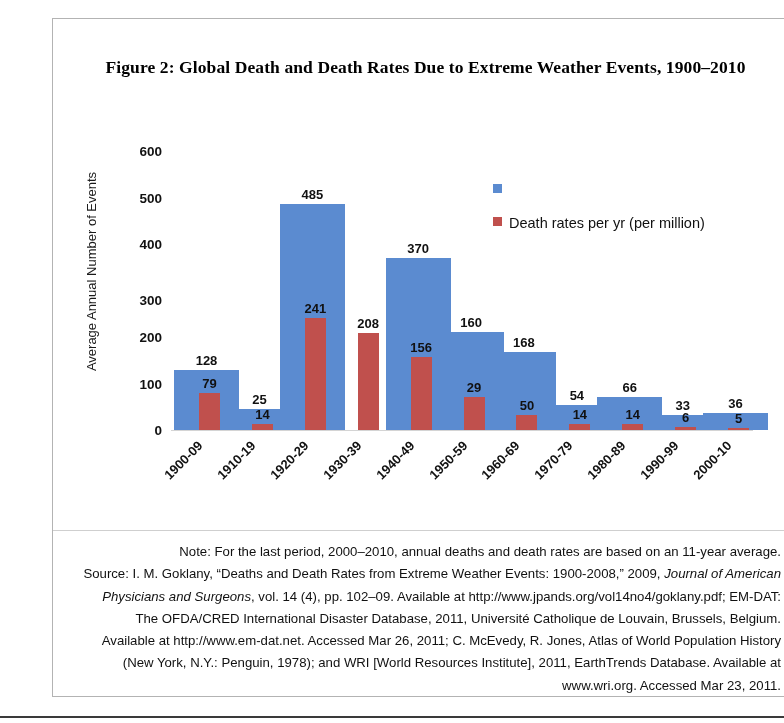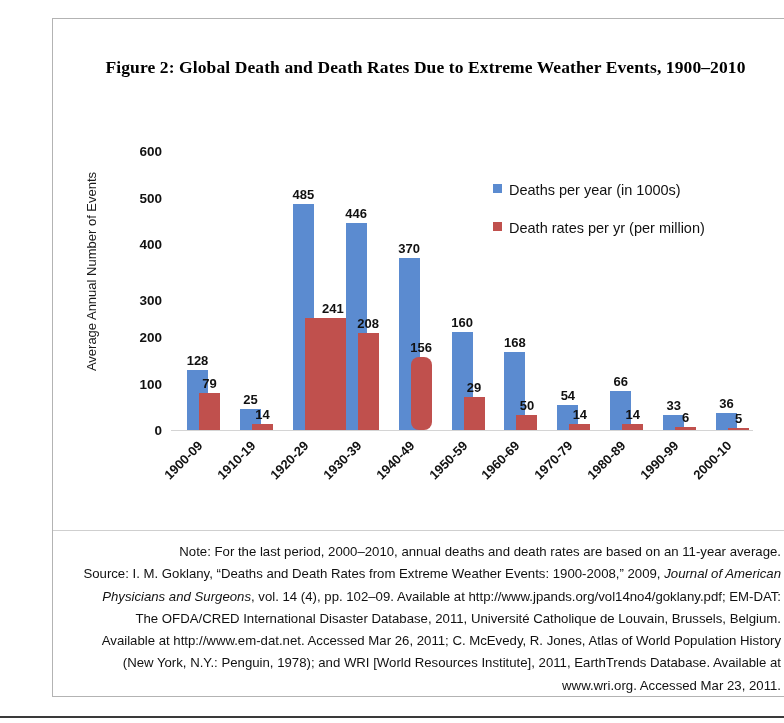--- a/index.html
+++ b/index.html
@@ -102,21 +102,21 @@
   .group {
     position: absolute;
     bottom: 0;
     height: 100%;
   }
   .bar {
     position: absolute;
     bottom: 0;
     width: 21px;
   }
-  .bar.deaths   { left: 16px;  background: #5b8bd0; }
+  .bar.deaths   { left: 3px;  background: #5b8bd0; padding-left: 44px; }
   .bar.rates    { left: 28px; background: #c0504d; }
 
   .bar-label {
     position: absolute;
     bottom: 100%;
     left: 50%;
     transform: translateX(-50%);
     margin-bottom: 2px;
     font-size: 13px;
     font-weight: bold;
@@ -229,39 +229,36 @@
             </div>
             <div class="bar rates" style="background: rgb(192, 80, 77); height: 6.51px;">
               <div class="bar-label">14</div>
             </div>
             <div class="x-tick"><span>1910-19</span></div>
           </div>
           <div class="group" style="left: 105.818px; width: 52.9091px;">
             <div class="bar deaths" style="background: rgb(91, 139, 208); height: 225.525px;">
               <div class="bar-label">485</div>
             </div>
-            <div class="bar rates" style="background: rgb(192, 80, 77); height: 112.065px; padding-left: 35px;">
+            <div class="bar rates" style="background: rgb(192, 80, 77); height: 112.065px;">
               <div class="bar-label">241</div>
             </div>
             <div class="x-tick"><span>1920-29</span></div>
           </div>
           <div class="group" style="left: 158.727px; width: 52.9091px;">
-            <div class="bar deaths" style="background: rgb(91, 139, 208); height: 207.39px;">
-              <div class="bar-label">446</div>
-            </div>
             <div class="bar rates" style="background: rgb(192, 80, 77); height: 96.72px;">
               <div class="bar-label">208</div>
             </div>
             <div class="x-tick"><span>1930-39</span></div>
           </div>
           <div class="group" style="left: 211.636px; width: 52.9091px;">
             <div class="bar deaths" style="background: rgb(91, 139, 208); height: 172.05px;">
               <div class="bar-label">370</div>
             </div>
-            <div class="bar rates" style="background: rgb(192, 80, 77); height: 72.54px; border-radius: 8px;">
+            <div class="bar rates" style="background: rgb(192, 80, 77); height: 72.54px;">
               <div class="bar-label">156</div>
             </div>
             <div class="x-tick"><span>1940-49</span></div>
           </div>
           <div class="group" style="left: 264.545px; width: 52.9091px;">
             <div class="bar deaths" style="background: rgb(91, 139, 208); height: 97.65px;">
               <div class="bar-label">160</div>
             </div>
             <div class="bar rates" style="background: rgb(192, 80, 77); height: 33.015px;">
               <div class="bar-label">29</div>
@@ -280,21 +277,21 @@
           <div class="group" style="left: 370.364px; width: 52.9091px;">
             <div class="bar deaths" style="background: rgb(91, 139, 208); height: 25.11px;">
               <div class="bar-label">54</div>
             </div>
             <div class="bar rates" style="background: rgb(192, 80, 77); height: 6.51px;">
               <div class="bar-label">14</div>
             </div>
             <div class="x-tick"><span>1970-79</span></div>
           </div>
           <div class="group" style="left: 423.273px; width: 52.9091px;">
-            <div class="bar deaths" style="background: rgb(91, 139, 208); height: 39px;">
+            <div class="bar deaths" style="background: rgb(91, 139, 208); height: 33px;">
               <div class="bar-label">66</div>
             </div>
             <div class="bar rates" style="background: rgb(192, 80, 77); height: 6.51px;">
               <div class="bar-label">14</div>
             </div>
             <div class="x-tick"><span>1980-89</span></div>
           </div>
           <div class="group" style="left: 476.182px; width: 52.9091px;">
             <div class="bar deaths" style="background: rgb(91, 139, 208); height: 15.345px;">
               <div class="bar-label">33</div>
@@ -312,21 +309,20 @@
               <div class="bar-label">5</div>
             </div>
             <div class="x-tick"><span>2000-10</span></div>
           </div>
         </div>
     </div>
 
     <div id="legend">
         <div class="legend-row">
           <span class="legend-swatch" style="background: rgb(91, 139, 208);"></span>
-          <span class="legend-label">Deaths per year (in 1000s)</span>
         </div>
         <div class="legend-row">
           <span class="legend-swatch" style="background: rgb(192, 80, 77);"></span>
           <span class="legend-label">Death rates per yr (per million)</span>
         </div>
       </div>
   </div>
 
   <div id="note-divider"></div>
 

